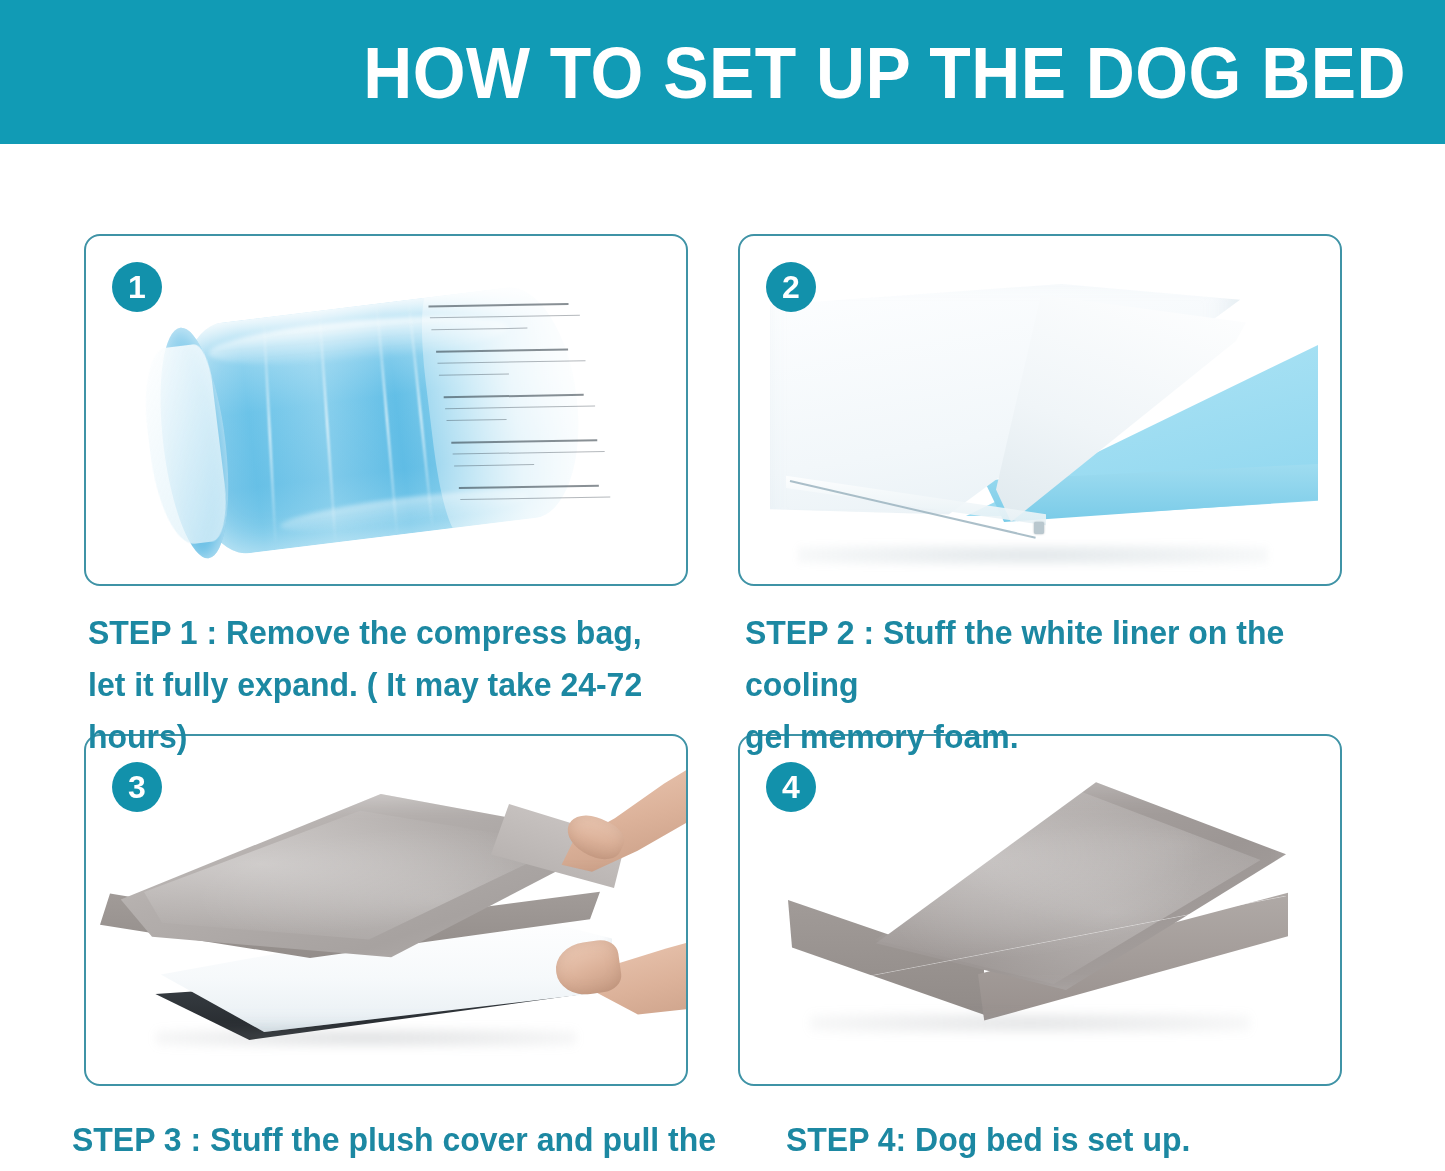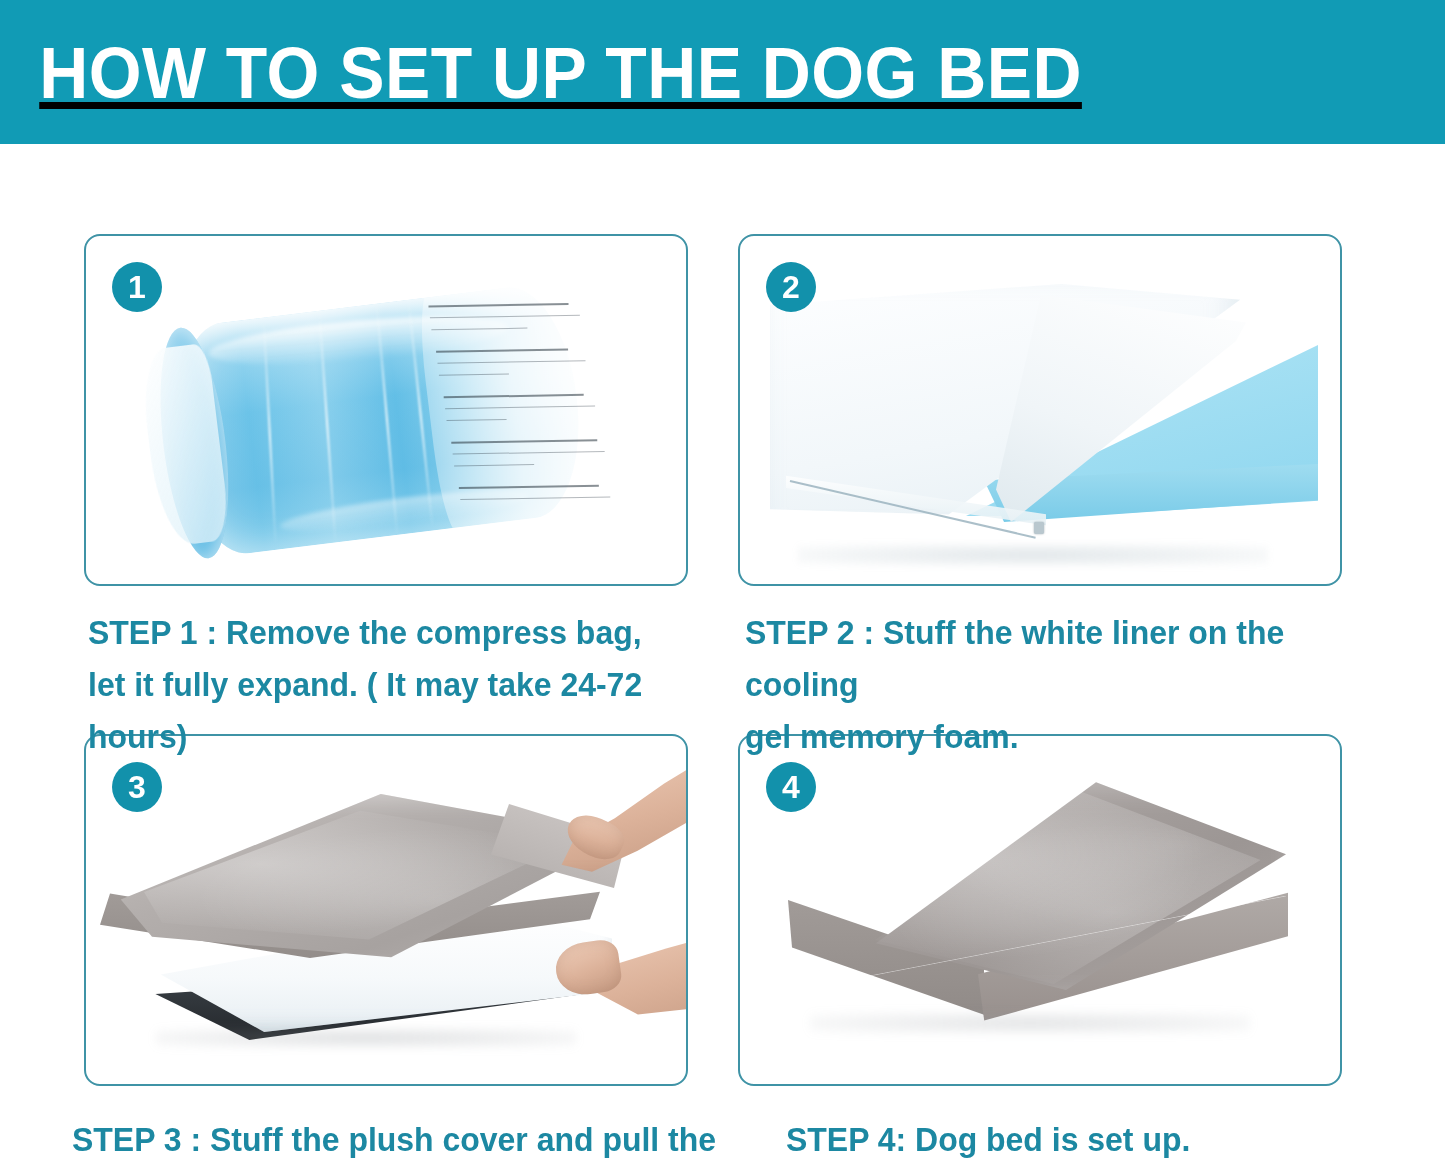--- a/index.html
+++ b/index.html
@@ -17,22 +17,21 @@
 
   
   .header-band {
     position: absolute;
     left: 0; top: 0;
     width: 1445px;
     height: 144px;
     background: #119BB5;
     display: flex;
     align-items: center;
-    justify-content: flex-start;
-    text-decoration: underline;
+    justify-content: flex-end;
   }
   .header-title {
     color: #ffffff;
     font-family: "Liberation Sans Narrow", "Liberation Sans", sans-serif;
     font-weight: bold;
     font-size: 73px;
     letter-spacing: 0.5px;
     transform: scaleX(0.93);
     white-space: nowrap;
     line-height: 1;

